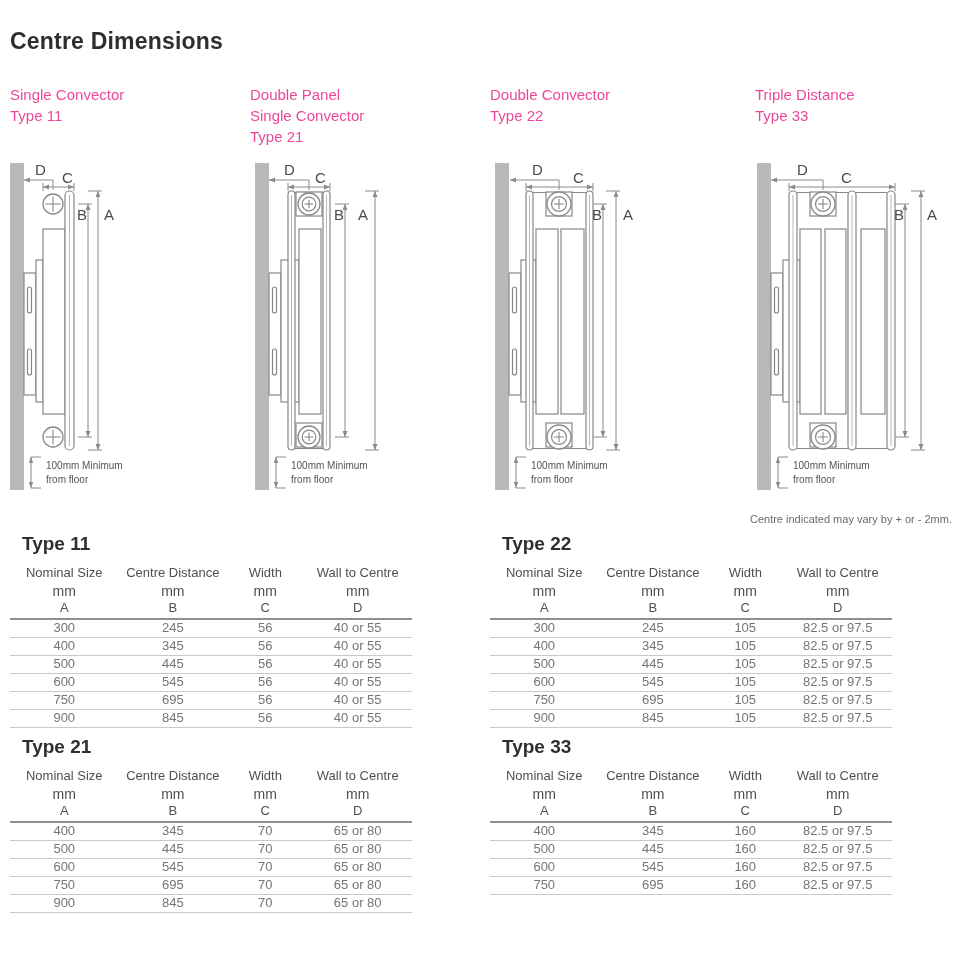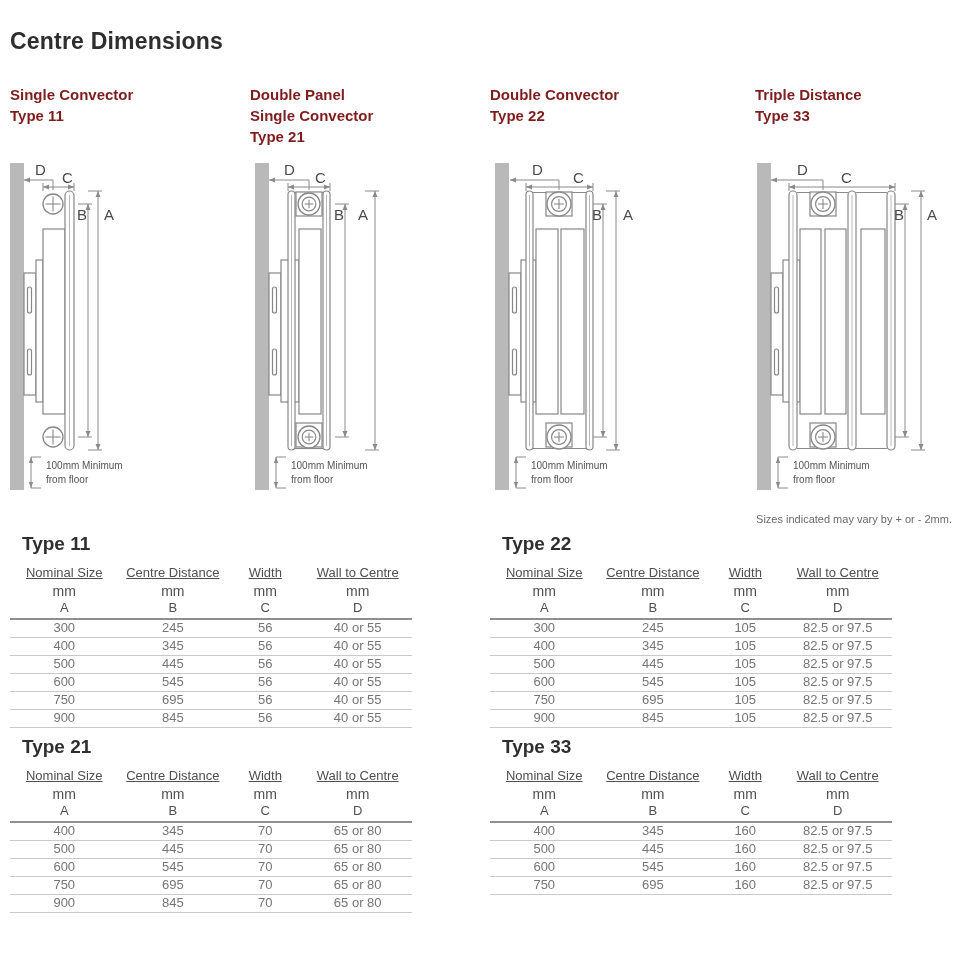--- a/index.html
+++ b/index.html
@@ -4,29 +4,29 @@
 <style>
   html,body { margin:0; padding:0; background:#fff; }
   .page {
     position:relative; width:960px; height:960px; background:#ffffff;
     font-family:"Liberation Sans", sans-serif; overflow:hidden; color:#3a3a3a;
   }
   .page-title {
     position:absolute; left:10px; top:28px; margin:0;
     font-size:23px; font-weight:bold; color:#2e2e2e; letter-spacing:0.2px;
   }
-  .variant-header { position:absolute; top:84px; font-size:15px; line-height:21px; color:#7f1d1d;font-weight:bold; }
+  .variant-header { position:absolute; top:84px; font-size:15px; line-height:21px; color:#ec4899; }
   .variant-header div { white-space:nowrap; }
   .diagram { position:absolute; }
   .tol-note { position:absolute; top:513px; right:8px; font-size:11px; color:#6b6b6b; }
   .dim-table { position:absolute; width:402px; }
   .dim-table .t-title { margin:0 0 10px 12px; font-size:19px; font-weight:bold; color:#2f2f2f; }
   .t-head { display:flex; }
   .t-col { text-align:center; color:#4f4f4f; }
-  .t-col .l1 { font-size:13px; height:18px;text-decoration:underline; }
+  .t-col .l1 { font-size:13px; height:18px; }
   .t-col .l2 { font-size:14px; height:17px; }
   .t-col .l3 { font-size:13px; height:16px; }
   .t-rows { border-top:2px solid #8f8f8f; margin-top:2px; }
   .t-row { display:flex; height:17px; border-bottom:1px solid #c9c9c9; }
   .t-cell { text-align:center; font-size:13px; color:#757575; }
   .c0 { width:27%; } .c1 { width:27%; } .c2 { width:19%; } .c3 { width:27%; }
 </style>
 </head>
 <body>
 
@@ -255,21 +255,21 @@
         <text x="170" y="57" font-size="15" fill="#4a4a4a">A</text>
         <line x1="21" y1="294" x2="21" y2="325" stroke="#8a8a8a" stroke-width="1"></line>
         <line x1="21" y1="294" x2="31" y2="294" stroke="#8a8a8a" stroke-width="1"></line>
         <line x1="21" y1="325" x2="31" y2="325" stroke="#8a8a8a" stroke-width="1"></line>
         <polygon points="21,294 18.8,300 23.2,300" fill="#8a8a8a"></polygon>
         <polygon points="21,325 18.8,319 23.2,319" fill="#8a8a8a"></polygon>
         <text x="36" y="306" font-size="10" fill="#555555">100mm Minimum</text>
         <text x="36" y="320" font-size="10" fill="#555555">from floor</text>
       </svg>
     </div>
-  <div class="tol-note">Sizes indicated may vary by + or - 2mm.</div>
+  <div class="tol-note">Centre indicated may vary by + or - 2mm.</div>
   <div id="tables">
       <div class="dim-table" style="left: 10px; top: 533px;">
         <h2 class="t-title">Type 11</h2>
         <div class="t-head">
           <div class="t-col c0">
             <div class="l1">Nominal Size</div>
             <div class="l2">mm</div>
             <div class="l3">A</div>
           </div>
           <div class="t-col c1">

